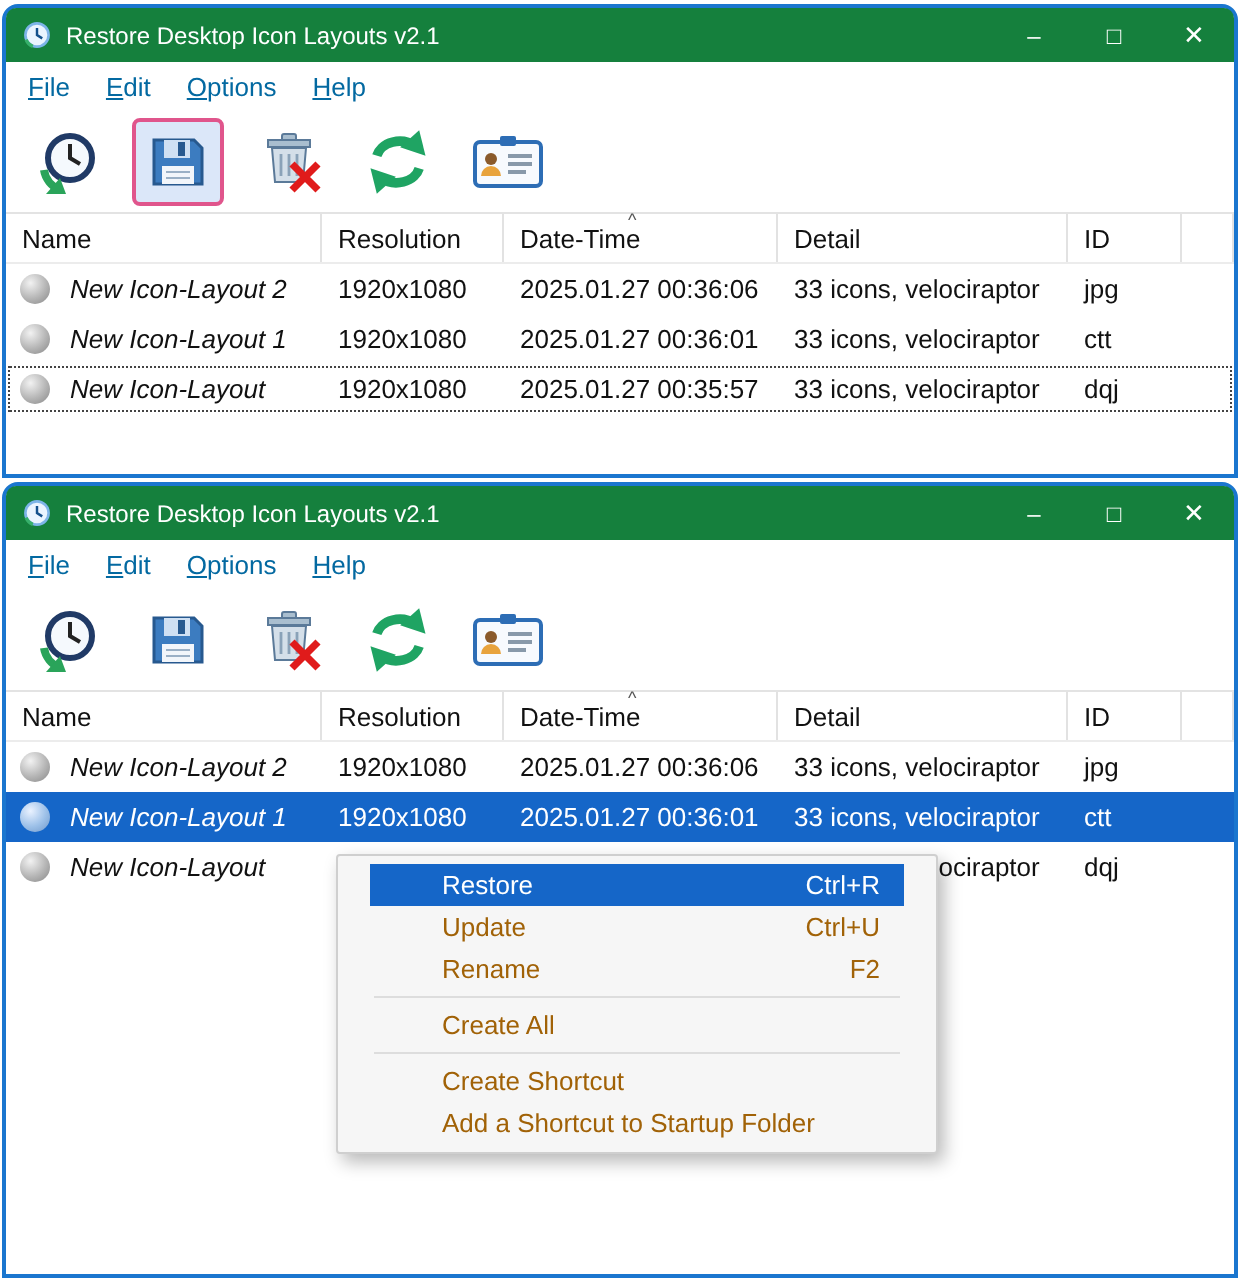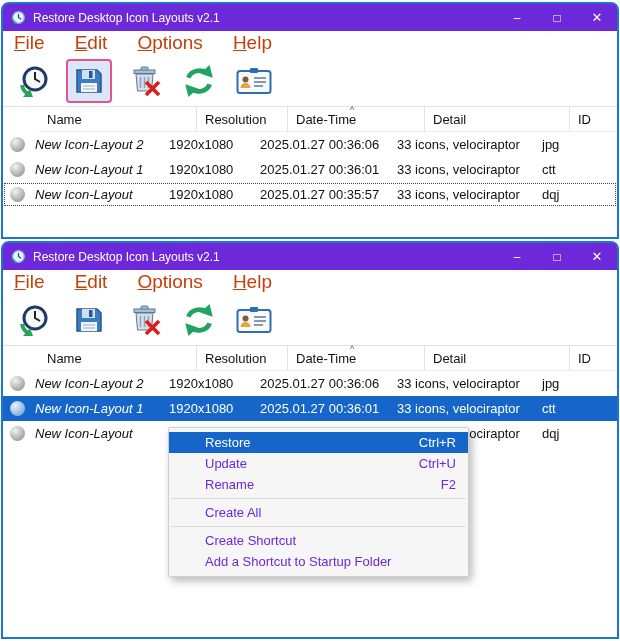--- a/index.html
+++ b/index.html
@@ -16,21 +16,21 @@
     width: 618px;
     background: #fff;
     border: 2px solid #1a76cf;
     border-radius: 8px 8px 0 0;
   }
   #win1 { top: 2px;   height: 237px; }
   #win2 { top: 241px; height: 398px; }
 
   .titlebar {
     height: 27px;
-    background: #6d28d9;
+    background: #15803d;
     color: #fff;
     display: flex;
     align-items: center;
     gap: 7px;
     padding-left: 8px;
     font-size: 12px;
     border-radius: 5px 5px 0 0;
   }
   .titlebar .caption { flex: 1; white-space: nowrap; }
   .win-buttons { display: flex; height: 100%; }
@@ -38,24 +38,23 @@
     width: 40px; height: 100%;
     display: flex; align-items: center; justify-content: center;
     font-size: 12px; color: #fff;
   }
   .win-btn.close { font-size: 13px; }
 
   .menubar {
     height: 24px;
     display: flex;
     align-items: center;
-    font-size: 19px;
-    color: #c2410c;
+    font-size: 13px;
+    color: #0369a1;
     padding-left: 2px;
-    gap: 12px;
   }
   .menu-item { padding: 0 9px; height: 100%; display: flex; align-items: center; }
   .mkey { text-decoration: underline; }
 
   .toolbar {
     height: 52px;
     display: flex;
     align-items: center;
     gap: 9px;
     padding-left: 8px;
@@ -71,21 +70,21 @@
     background: #dbe7f9;
   }
 
   .table { position: relative; font-size: 13px; color: #111; }
   .thead, .row {
     display: grid;
     grid-template-columns: 158px 91px 137px 145px 57px 1fr;
     height: 25px;
     align-items: center;
   }
-  .thead { border-bottom: 1px solid #ececec; margin-left: 36px; }
+  .thead { border-bottom: 1px solid #ececec; }
   .th {
     position: relative;
     height: 100%;
     display: flex; align-items: center;
     padding-left: 8px;
     border-right: 1px solid #e2e2e2;
   }
   .th.last { border-right: 1px solid #e2e2e2; }
   .sort {
     position: absolute;
@@ -107,29 +106,29 @@
   }
 
   .ctx {
     position: absolute;
     left: 165px; top: 184px;
     width: 301px;
     background: #f6f6f6;
     border: 1px solid #cfcfcf;
     border-radius: 2px;
     box-shadow: 3px 4px 9px rgba(0,0,0,0.28);
-    padding: 4px 0;
+    padding: 4px 16px;
     z-index: 10;
     font-size: 13px;
   }
   .ctx-item {
     height: 21px;
     display: flex; align-items: center;
     padding: 0 12px 0 36px;
-    color: #6d28d9;
+    color: #a16207;
   }
   .ctx-item .sc { margin-left: auto; }
   .ctx-item.hl { background: #1566c8; color: #fff; }
   .ctx-sep { height: 1px; background: #ddd; margin: 3px 2px; }
 
   svg { display: block; }
 </style>
 </head>
 <body>
 

